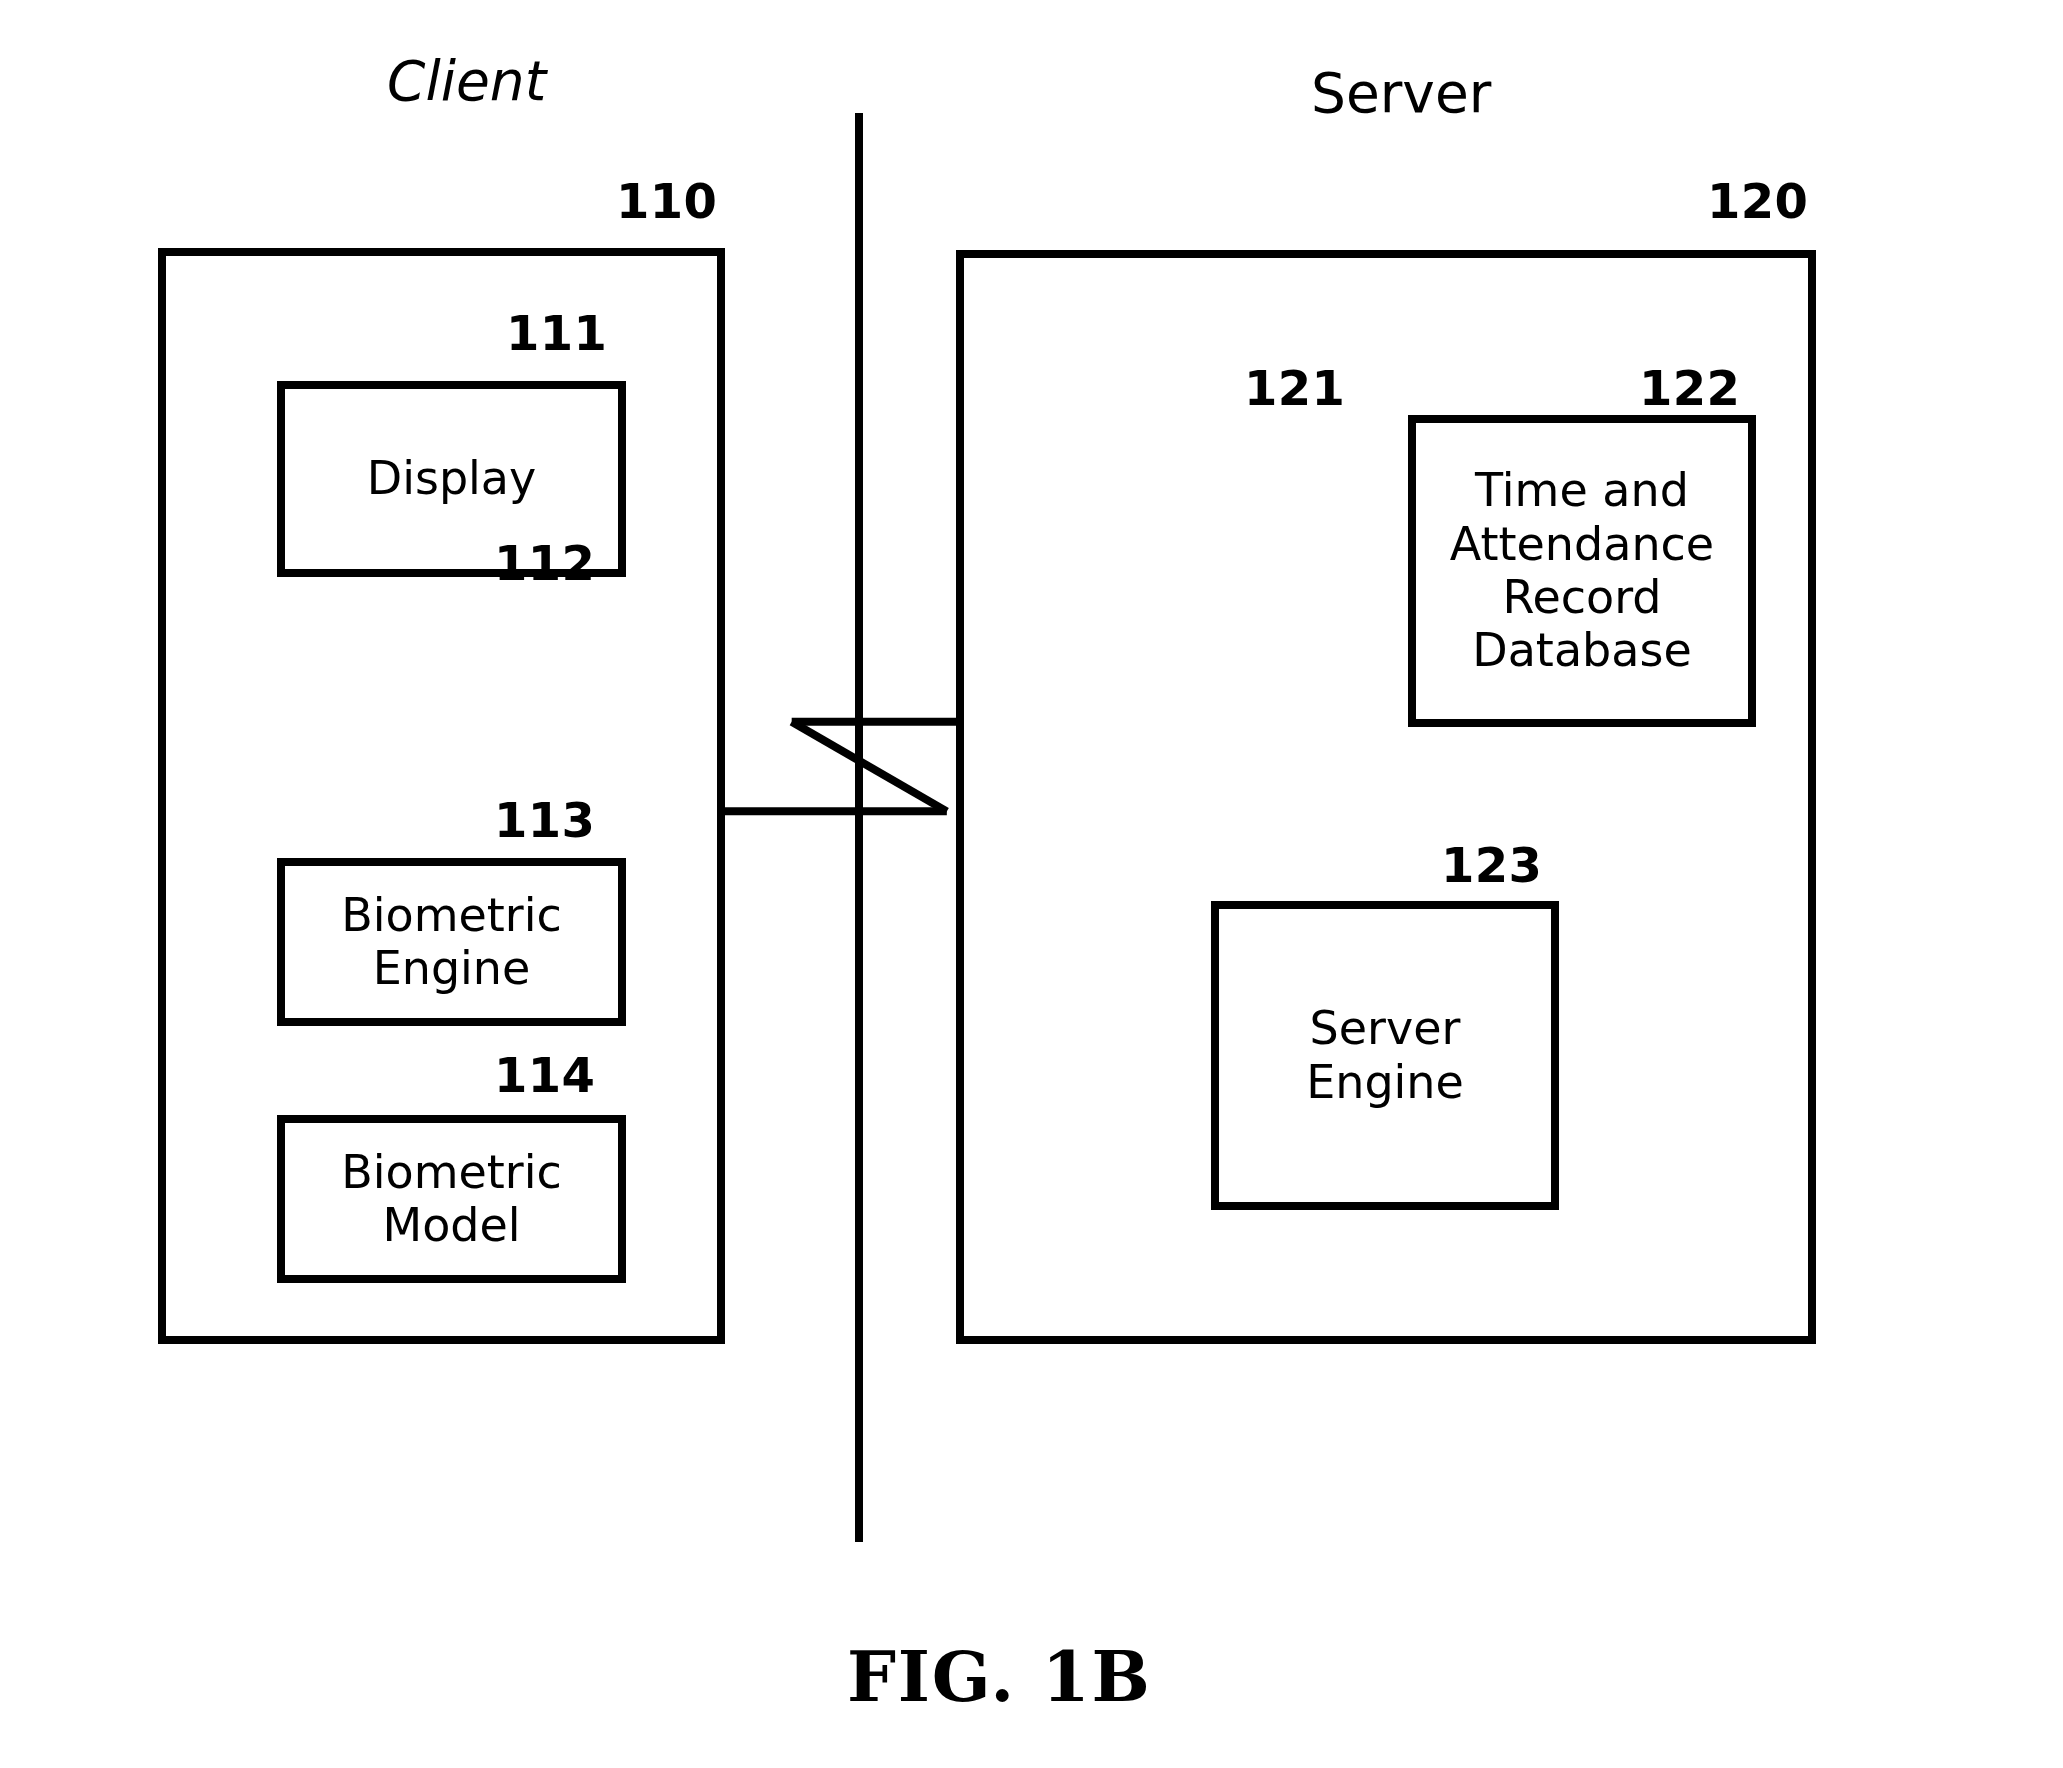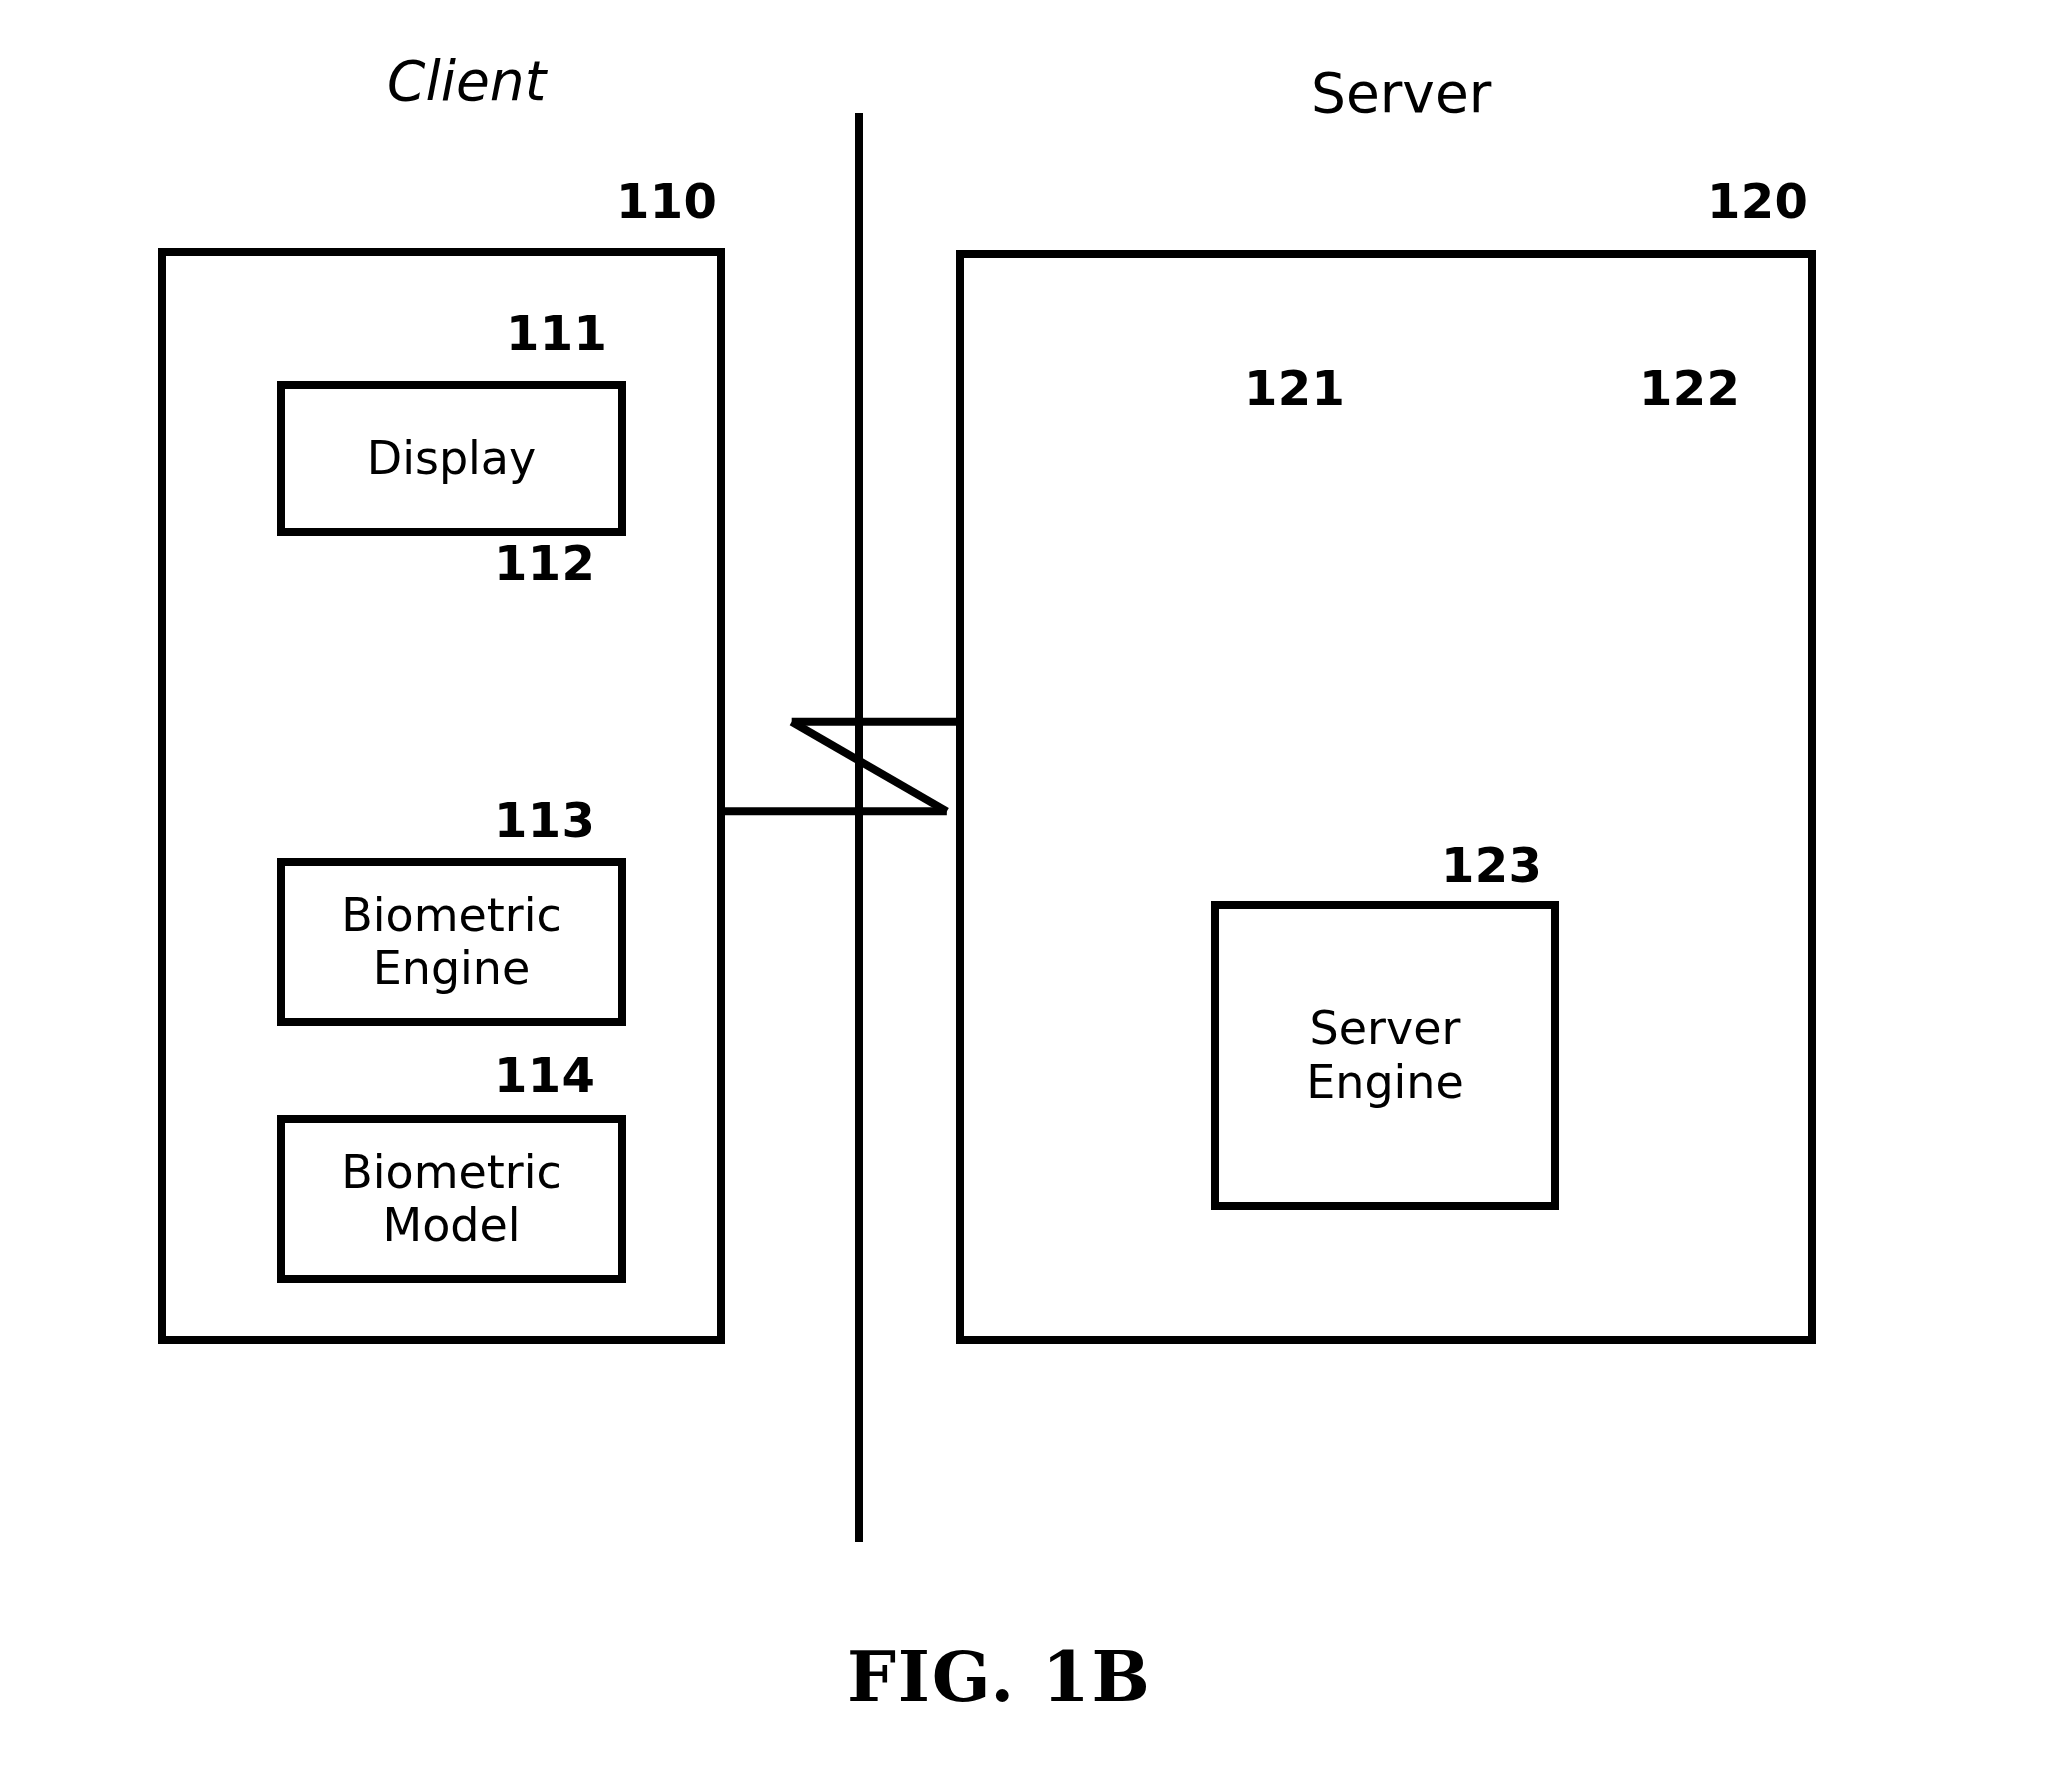--- a/index.html
+++ b/index.html
@@ -107,21 +107,21 @@
 
   <div class="section-title" style="left:1311px; top:66px;">Server</div>
 
   <div class="divider" style="left:855px; top:113px; width:8px; height:1429px;"></div>
 
   <div class="ref-num" style="left:616px; top:177px;">110</div>
 
   <div class="outer-box" style="left:158px; top:248px; width:567px; height:1096px;"></div>
 
   <div class="ref-num" style="left:506px; top:309px;">111</div>
-  <div class="module-box" style="left:277px; top:381px; width:349px; height:155px;">
+  <div class="module-box" style="left:277px; top:381px; width:349px; height:196px;">
     <span class="module-label">Display</span>
   </div>
 
   <div class="ref-num" style="left:494px; top:539px;">112</div>
 
   <div class="ref-num" style="left:494px; top:796px;">113</div>
   <div class="module-box" style="left:277px; top:858px; width:349px; height:168px;">
     <span class="module-label">Biometric
 Engine</span>
   </div>
@@ -132,20 +132,26 @@
 Model</span>
   </div>
 
   <div class="ref-num" style="left:1707px; top:177px;">120</div>
 
   <div class="outer-box" style="left:956px; top:250px; width:860px; height:1094px;"></div>
 
   <div class="ref-num" style="left:1244px; top:364px;">121</div>
 
   <div class="ref-num" style="left:1639px; top:364px;">122</div>
+  <div class="module-box" style="left:1408px; top:415px; width:348px; height:312px;">
+    <span class="module-label">Time and
+Attendance
+Record
+Database</span>
+  </div>
 
   <div class="ref-num" style="left:1441px; top:841px;">123</div>
   <div class="module-box" style="left:1211px; top:901px; width:348px; height:309px;">
     <span class="module-label">Server
 Engine</span>
   </div>
 
   <svg class="connector" viewBox="0 0 2327 1995">
 
     <line x1="893" y1="814" x2="1082" y2="814" stroke="#000000" stroke-width="9"></line>

